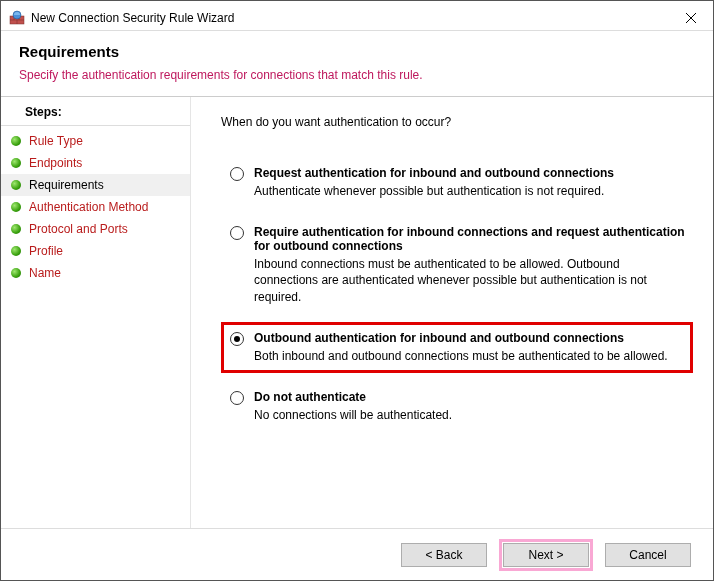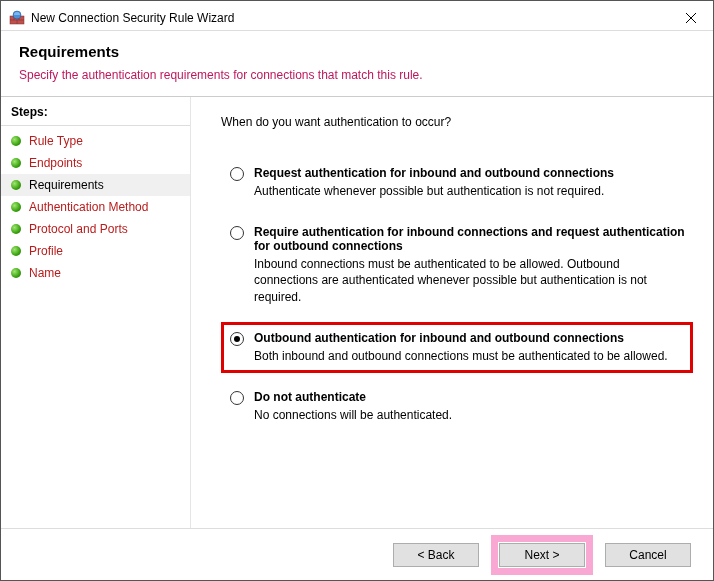--- a/index.html
+++ b/index.html
@@ -72,21 +72,21 @@
   }
   .sidebar {
     width: 190px;
     border-right: 1px solid #e5e5e5;
     background: #fff;
     padding-top: 4px;
   }
   .sidebar .steps-label {
     font-weight: 700;
     font-size: 12px;
-    padding: 4px 10px 6px 10px;
+    padding: 4px 10px 6px 24px;
     border-bottom: 1px solid #ddd;
     margin-bottom: 4px;
   }
   .step {
     display: flex;
     align-items: center;
     height: 22px;
     padding: 0 8px 0 10px;
     font-size: 12px;
     cursor: default;
@@ -168,21 +168,21 @@
     font-size: 12px;
     font-family: inherit;
     padding: 0 10px;
     cursor: default;
   }
   .btn-wrap {
     border: 3px solid transparent;
     padding: 1px;
   }
   .btn-wrap.highlight {
-    border: 7px solid #f9a8d4;
+    border: 3px solid #f9a8d4;
   }
 </style>
 </head>
 <body>
 
 <div class="window">
 
   <div class="titlebar">
     <span class="app-icon">
       <svg width="16" height="16" viewBox="0 0 16 16">

